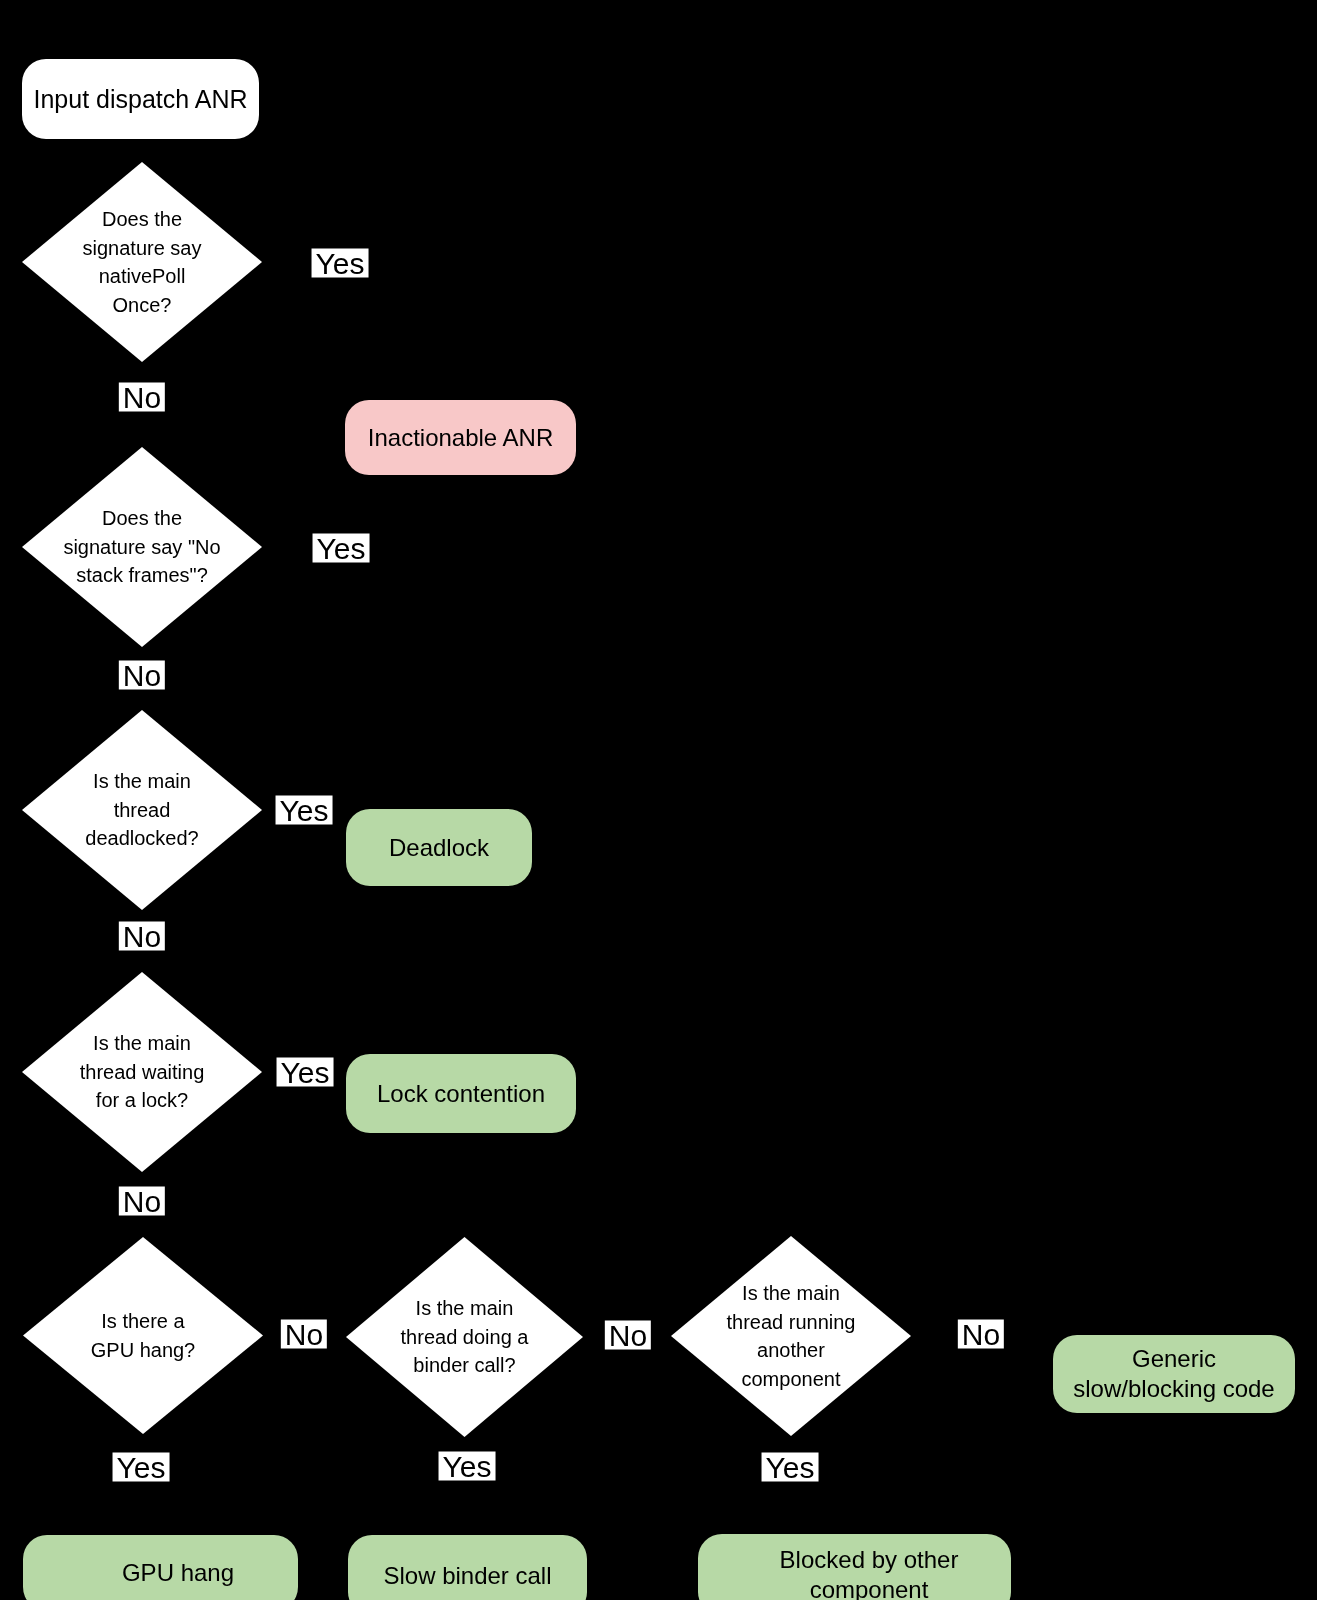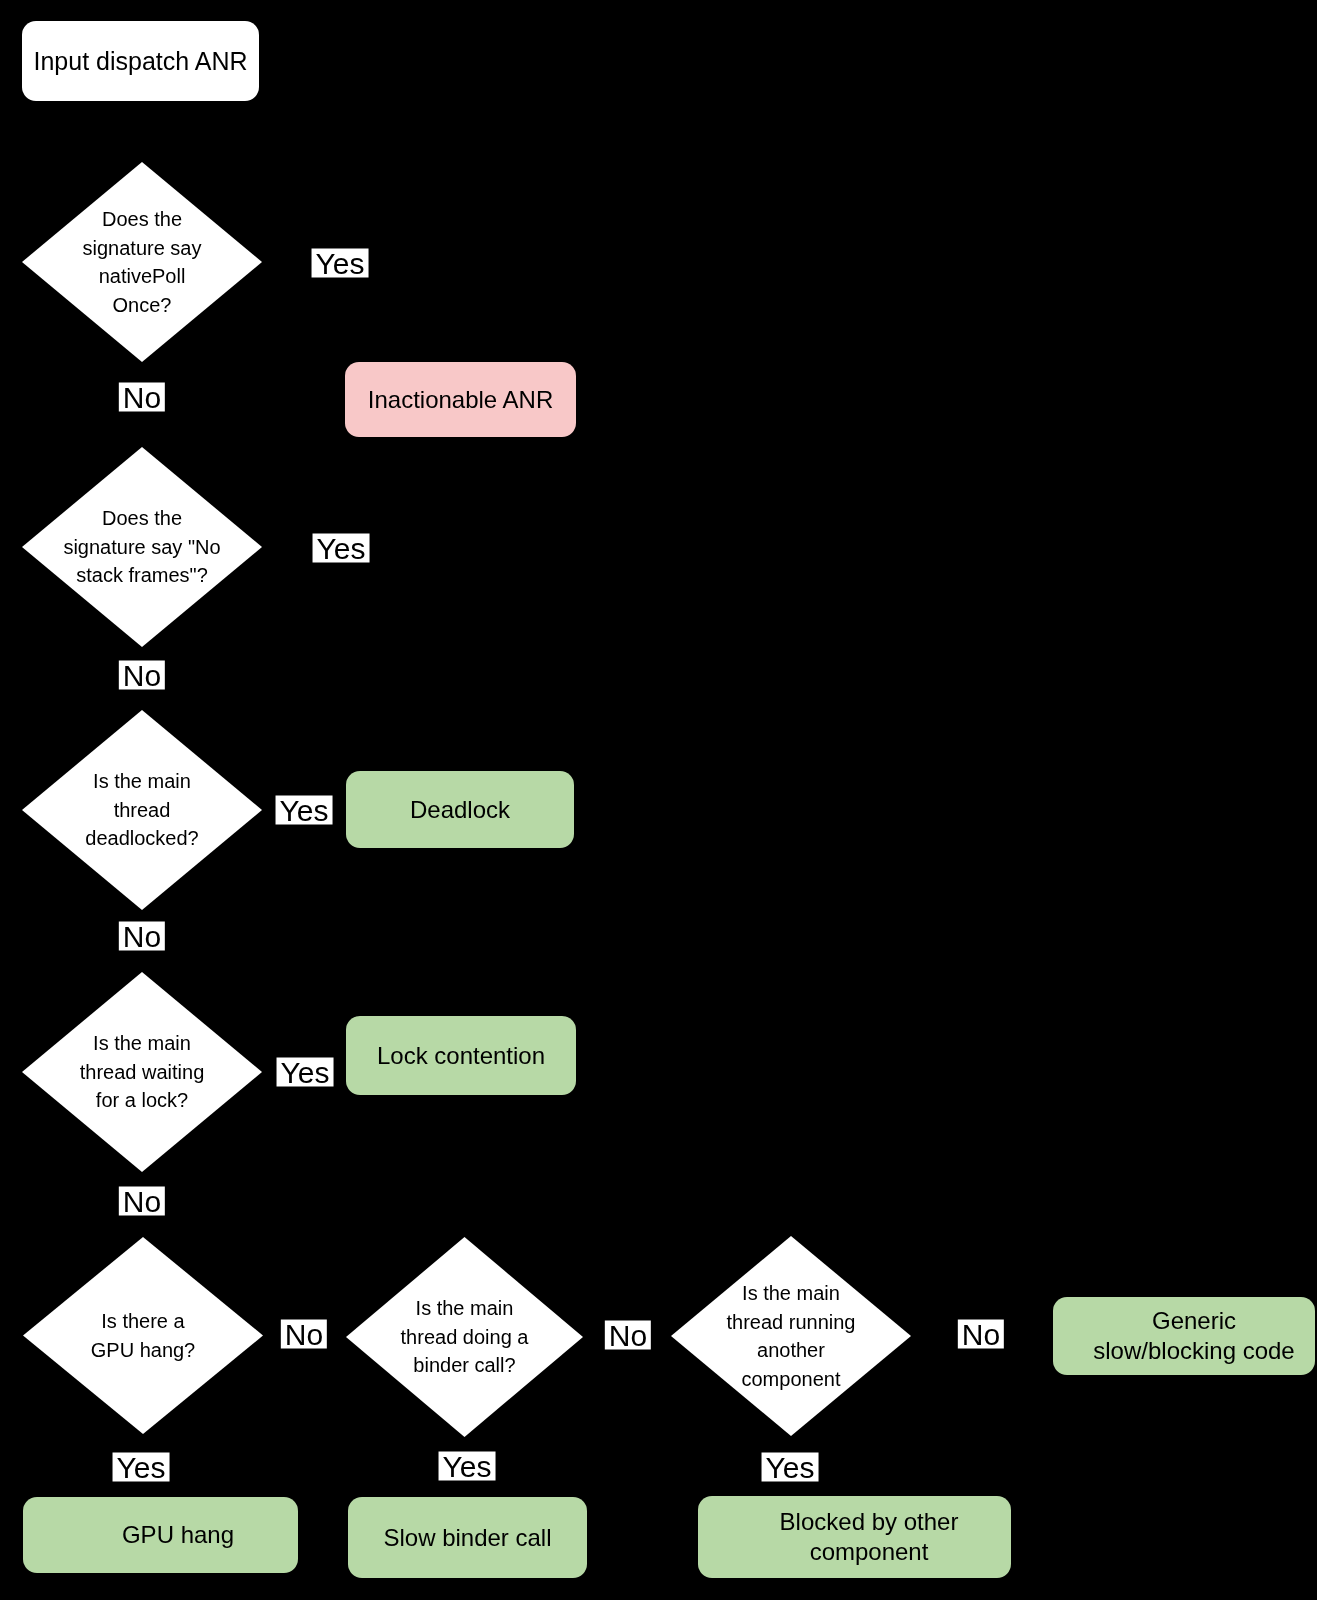--- a/index.html
+++ b/index.html
@@ -9,21 +9,21 @@
     font-family:"Liberation Sans", sans-serif;
     position:relative;overflow:hidden;
     color:#000;
   }
   .shape{
     position:absolute;
     display:flex;align-items:center;justify-content:center;
     text-align:center;white-space:pre-line;
     color:var(--text,#000);
   }
-  .rect{border-radius:14px;}
+  .rect{border-radius:24px;margin-top:38px;}
   .start{background:var(--node-fill,#fff);font-size:25px;line-height:31px;}
   .diamond{
     background:var(--node-fill,#fff);
     clip-path:polygon(50% 0%,100% 50%,50% 100%,0% 50%);
     font-size:20px;line-height:28.5px;
   }
   .result{font-size:24px;line-height:30px;}
   .green{background:var(--success-fill,#b7d9a6);}
   .pink{background:var(--fail-fill,#f8c8c8);}
   .chip{
@@ -36,26 +36,26 @@
   
   .n-start{left:22px;top:21px;width:237px;height:80px;}
   .n-d1{left:22px;top:162px;width:240px;height:200px;}
   .n-d2{left:22px;top:447px;width:240px;height:200px;}
   .n-d3{left:22px;top:710px;width:240px;height:200px;}
   .n-d4{left:22px;top:972px;width:240px;height:200px;}
   .n-d5{left:23px;top:1237px;width:240px;height:197px;}
   .n-d6{left:346px;top:1237px;width:237px;height:200px;}
   .n-d7{left:671px;top:1236px;width:240px;height:200px;}
   .n-inactionable{left:345px;top:362px;width:231px;height:75px;text-align:center;}
-  .n-deadlock{left:346px;top:771px;width:228px;height:77px;}
+  .n-deadlock{left:346px;top:771px;width:186px;height:77px;}
   .n-lock{left:346px;top:1016px;width:230px;height:79px;}
   .n-gpu{left:23px;top:1497px;width:240px;height:76px;padding-left:35px;}
   .n-binder{left:348px;top:1497px;width:239px;height:81px;}
   .n-blocked{left:698px;top:1496px;width:284px;height:82px;padding-left:29px;}
-  .n-generic{left:1053px;top:1297px;width:242px;height:78px;padding-left:20px;}
+  .n-generic{left:1053px;top:1297px;width:242px;height:78px;}
 
   .c-yes1{left:340px;top:263px;}
   .c-no1{left:142px;top:397px;}
   .c-yes2{left:341px;top:548px;}
   .c-no2{left:142px;top:675px;}
   .c-yes3{left:304px;top:810px;}
   .c-no3{left:142px;top:936px;}
   .c-yes4{left:305px;top:1072px;}
   .c-no4{left:142px;top:1201px;}
   .c-no5{left:304px;top:1334px;}

